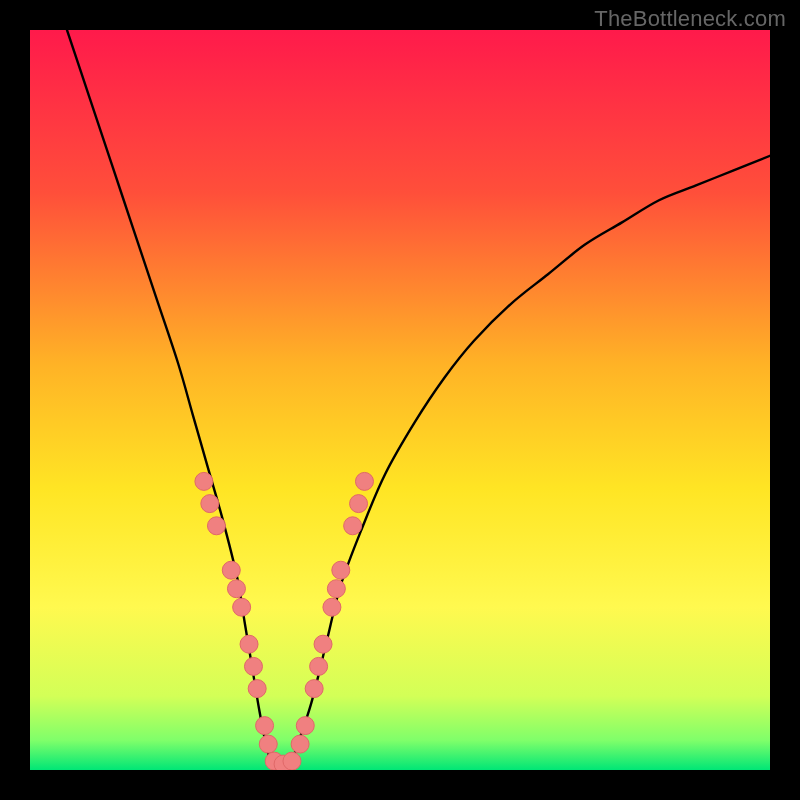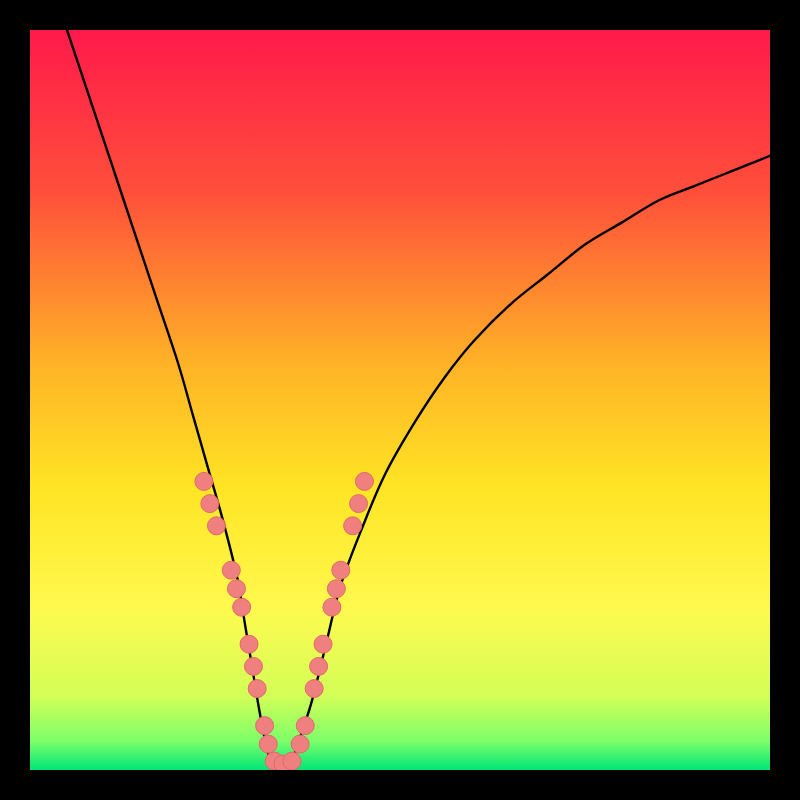--- a/index.html
+++ b/index.html
@@ -35,20 +35,21 @@
     user-select: none;
   }
   svg {
     display: block;
   }
 </style>
 </head>
 <body>
 
 <div class="container">
+  <div class="watermark">TheBottleneck.com</div>
   <div class="plot-area">
     <svg id="chart-svg" width="740" height="740" viewBox="0 0 740 740" preserveAspectRatio="none">
       <defs>
         <linearGradient id="bg-grad" x1="0" y1="0" x2="0" y2="1">
             <stop offset="0%" stop-color="#ff1a4b"></stop>
             <stop offset="22%" stop-color="#ff4f3a"></stop>
             <stop offset="45%" stop-color="#ffb226"></stop>
             <stop offset="62%" stop-color="#ffe524"></stop>
             <stop offset="78%" stop-color="#fff94f"></stop>
             <stop offset="90%" stop-color="#d3ff57"></stop>

